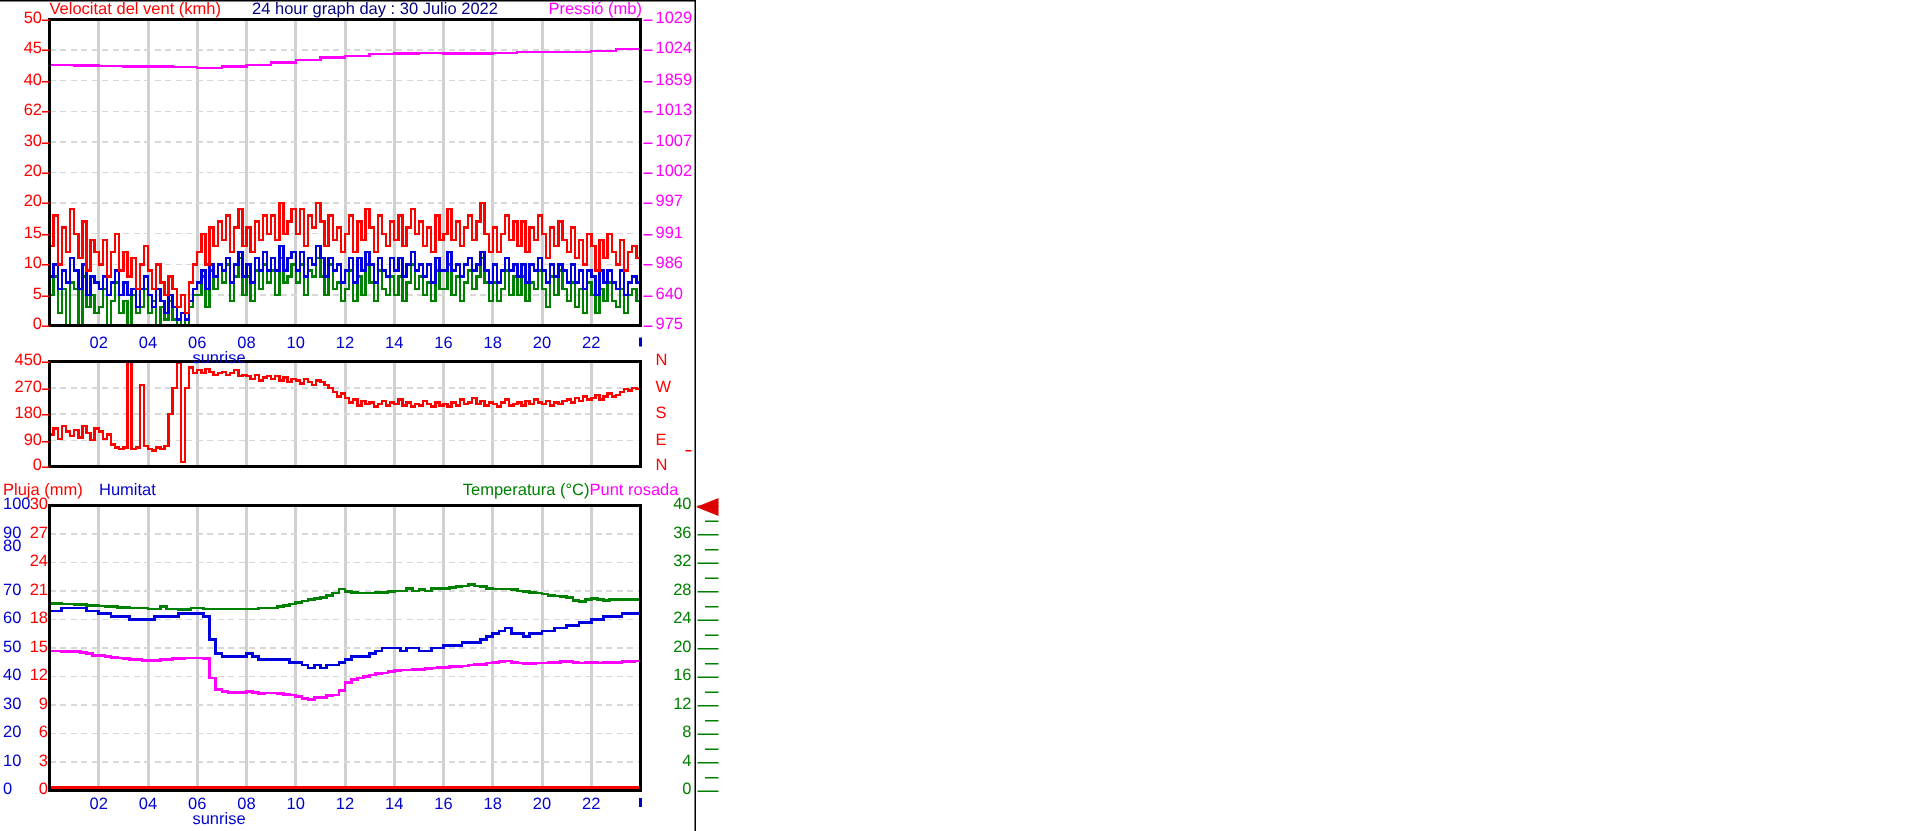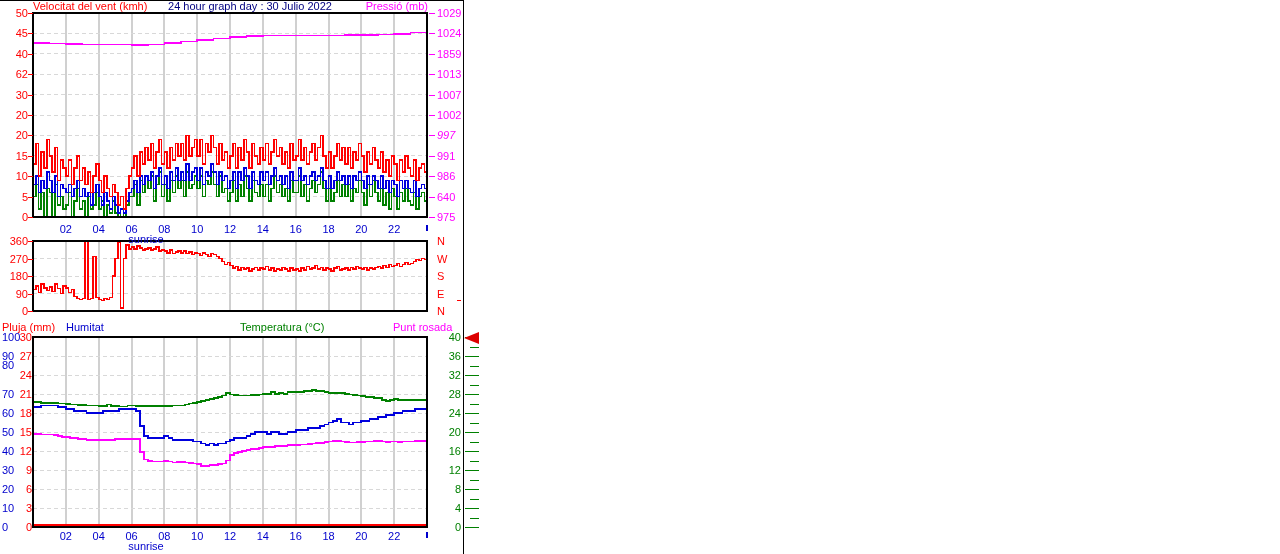--- a/index.html
+++ b/index.html
@@ -117,28 +117,28 @@
     <div class="tick" style="top: 196.6px;">5</div>
     <div class="tick" style="top: 217px;">0</div>
   </div>
 <div id="rt1" class="tickcol tl mag" style="left:437px;width:27px;">
     <div class="tick" style="top: 13px;">1029</div>
     <div class="tick" style="top: 33.4px;">1024</div>
     <div class="tick" style="top: 53.8px;">1859</div>
     <div class="tick" style="top: 74.2px;">1013</div>
     <div class="tick" style="top: 94.6px;">1007</div>
     <div class="tick" style="top: 115px;">1002</div>
-    <div class="tick" style="top: 135.4px; font-style: italic;">997</div>
+    <div class="tick" style="top: 135.4px;">997</div>
     <div class="tick" style="top: 155.8px;">991</div>
     <div class="tick" style="top: 176.2px;">986</div>
     <div class="tick" style="top: 196.6px;">640</div>
     <div class="tick" style="top: 217px;">975</div>
   </div>
 <div id="lt2" class="tickcol tr red" style="left:0;width:28px;">
-    <div class="tick" style="top: 241px;">360</div>
+    <div class="tick" style="top: 241px;">450</div>
     <div class="tick" style="top: 258.5px; margin-left: 42px;">270</div>
     <div class="tick" style="top: 276px;">180</div>
     <div class="tick" style="top: 293.5px;">90</div>
     <div class="tick" style="top: 311px;">0</div>
   </div>
 <div id="rt2" class="tickcol tl red" style="left:437px;width:27px;">
     <div class="tick" style="top: 241px;">N</div>
     <div class="tick" style="top: 258.5px;">W</div>
     <div class="tick" style="top: 276px;">S</div>
     <div class="tick" style="top: 293.5px;">E</div>
@@ -226,21 +226,21 @@
     <div class="xlab blue" style="left: 361.333px; top: 224px;">20</div>
     <div class="xlab blue" style="left: 394.167px; top: 224px;">22</div>
   </div>
 <div class="lbl blue" style="left:126px;top:234px;width:40px;text-align:center;">sunrise</div>
 <div class="endtick" style="left:426px;top:225px;"></div>
 
 <div class="smalltick"></div>
 
 <div class="lbl red" style="left:2px;top:322px;">Pluja (mm)</div>
 <div class="lbl blue" style="left:66px;top:322px;">Humitat</div>
-<div class="lbl green" style="left:240px;top:322px;width:153px;text-align:left;">Temperatura (°C)</div>
+<div class="lbl green" style="left:240px;top:322px;width:153px;text-align:right;">Temperatura (°C)</div>
 <div class="lbl mag" style="left:393px;top:322px;">Punt rosada</div>
 
 <div id="xr2" class="tickcol" style="left:0;width:464px;">
     <div class="xlab blue" style="left: 65.8333px; top: 531px;">02</div>
     <div class="xlab blue" style="left: 98.6667px; top: 531px;">04</div>
     <div class="xlab blue" style="left: 131.5px; top: 531px;">06</div>
     <div class="xlab blue" style="left: 164.333px; top: 531px;">08</div>
     <div class="xlab blue" style="left: 197.167px; top: 531px;">10</div>
     <div class="xlab blue" style="left: 230px; top: 531px;">12</div>
     <div class="xlab blue" style="left: 262.833px; top: 531px;">14</div>

